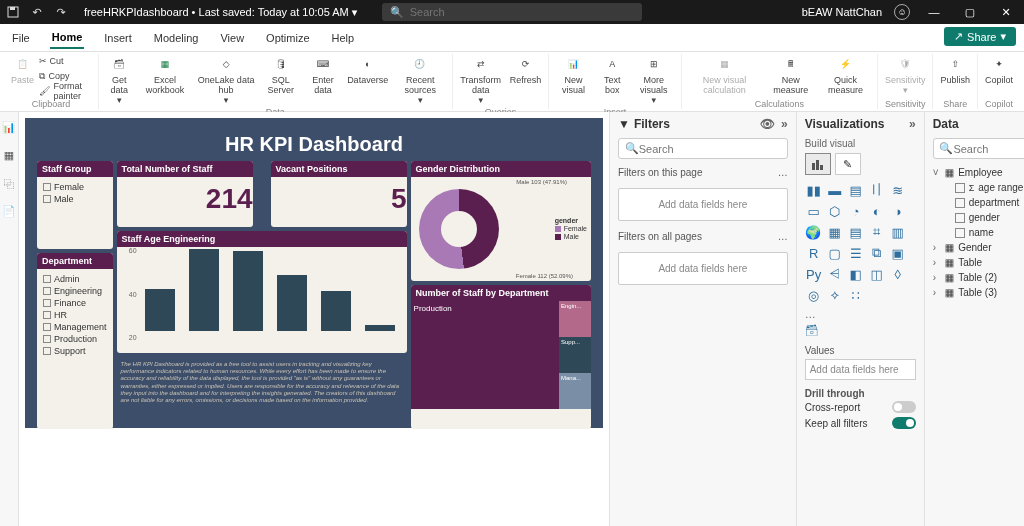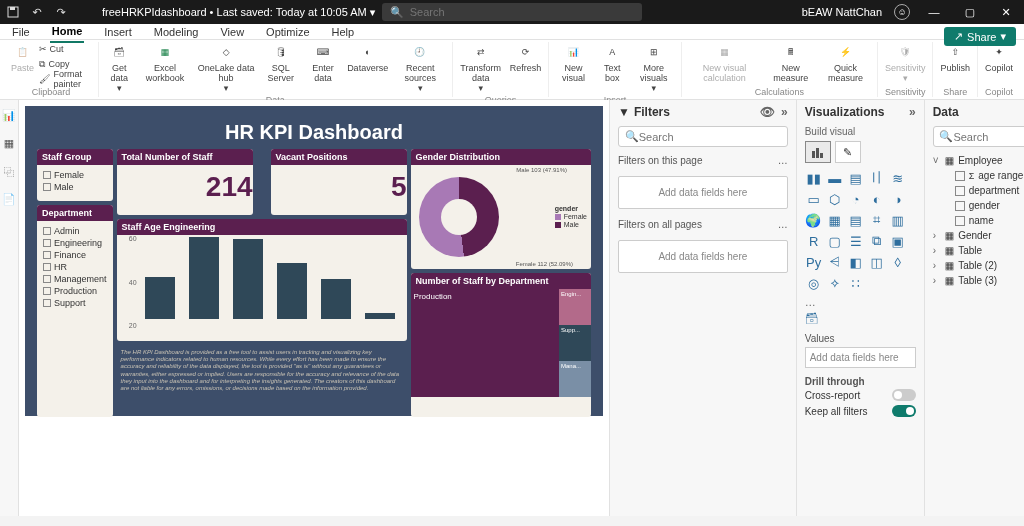--- a/index.html
+++ b/index.html
@@ -2,29 +2,29 @@
 <html><head>
 <meta charset="utf-8">
 <style>
 * { margin: 0; padding: 0; box-sizing: border-box; font-family: "Segoe UI", sans-serif; }
 body { width: 1024px; height: 526px; overflow: hidden; background: #f3f3f3; font-size: 11px; color: #333; }
 
 
 .titlebar { height: 24px; background: #1a1a1a; color: #fff; display: flex; align-items: center; padding: 0 6px; font-size: 11px; }
 .titlebar .tb-left { display: flex; align-items: center; gap: 10px; }
 .titlebar .tb-icon { width: 14px; height: 14px; display: flex; align-items: center; justify-content: center; opacity: .85; }
-.titlebar .tb-title { margin-left: 24px; }
+.titlebar .tb-title { margin-left: 6px; }
 .titlebar .tb-search { margin: 0 auto; position: absolute; left: 50%; transform: translateX(-50%); width: 260px; height: 18px; background: #3a3a3a; border-radius: 3px; display: flex; align-items: center; padding: 0 8px; gap: 6px; color: #ccc; }
 .titlebar input { background: transparent; border: none; color: #ccc; outline: none; font-size: 11px; flex: 1; }
 .titlebar .tb-right { margin-left: auto; display: flex; align-items: center; gap: 12px; }
 .titlebar .win-btn { width: 24px; text-align: center; }
 .avatar { width: 16px; height: 16px; border-radius: 50%; border: 1px solid #aaa; display: inline-flex; align-items: center; justify-content: center; font-size: 9px; }
 
 
-.menubar { height: 16px; background: #fff; display: flex; align-items: center; padding: 0 10px; gap: 18px; border-bottom: 1px solid #e1e1e1; position: relative; }
+.menubar { height: 28px; background: #fff; display: flex; align-items: center; padding: 0 10px; gap: 18px; border-bottom: 1px solid #e1e1e1; position: relative; }
 .menubar .tab { padding: 4px 2px; cursor: pointer; color: #333; }
 .menubar .tab.active { color: #000; border-bottom: 2px solid #117865; font-weight: 600; }
 .share-btn { position: absolute; right: 8px; top: 3px; background: #0f7b6c; color: #fff; padding: 3px 10px; border-radius: 3px; font-size: 11px; display: flex; align-items: center; gap: 4px; }
 
 
 .ribbon { height: 60px; background: #fff; border-bottom: 1px solid #e1e1e1; display: flex; align-items: stretch; padding: 2px 4px; }
 .ribbon-group { display: flex; flex-direction: column; align-items: center; justify-content: space-between; padding: 0 4px; border-right: 1px solid #eee; }
 .ribbon-group:last-child { border-right: none; }
 .ribbon-row { display: flex; align-items: flex-start; gap: 2px; }
 .ribbon-btn { display: flex; flex-direction: column; align-items: center; justify-content: center; padding: 1px 3px; cursor: pointer; font-size: 9px; color: #444; text-align: center; line-height: 1.1; }
@@ -277,21 +277,21 @@
     <div class="lricon">▦</div>
     <div class="lricon">⿻</div>
     <div class="lricon">📄</div>
   </div>
 
   <div class="canvas">
     <div class="report">
       <div class="report-title">HR KPI Dashboard</div>
       <div class="report-grid">
         <div class="col-left">
-          <div class="card" style="height:52px">
+          <div class="card" style="height:88px">
             <div class="card-header">Staff Group</div>
             <div class="card-body">
               <div class="slicer-item">
                   <span class="cb"></span>
                   <span>Female</span>
                 </div>
               <div class="slicer-item">
                   <span class="cb"></span>
                   <span>Male</span>
                 </div>

